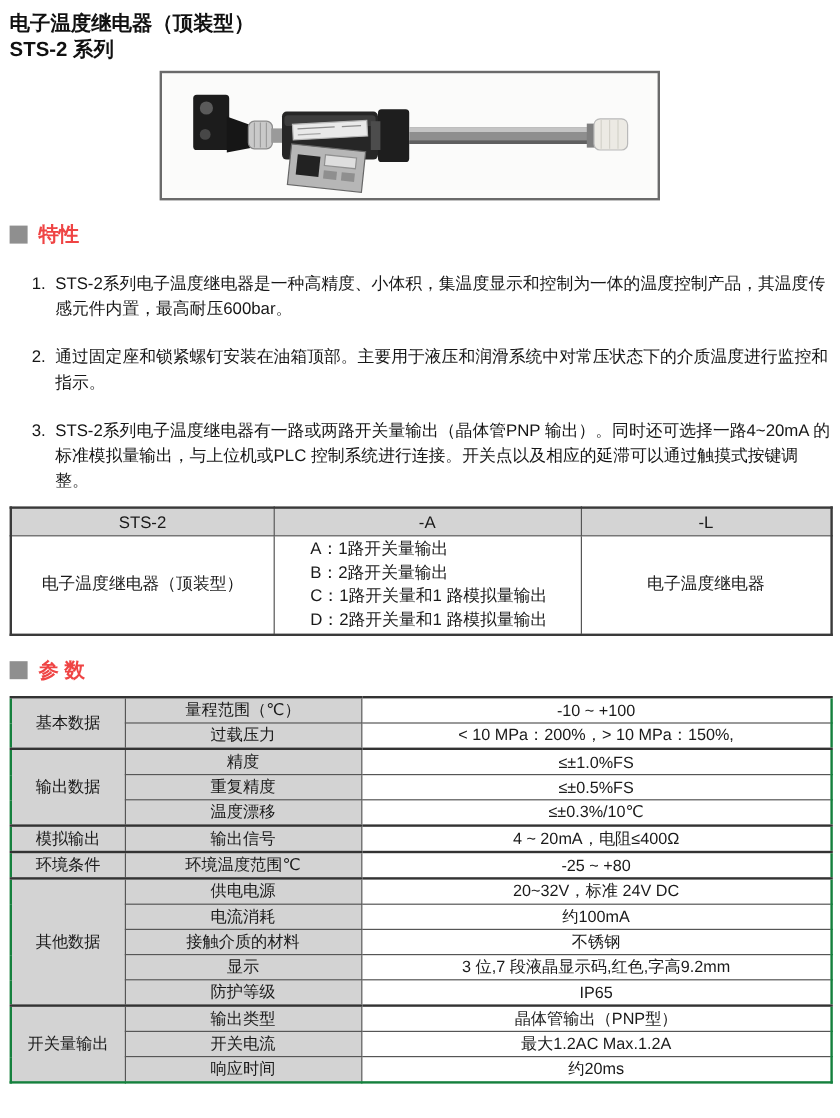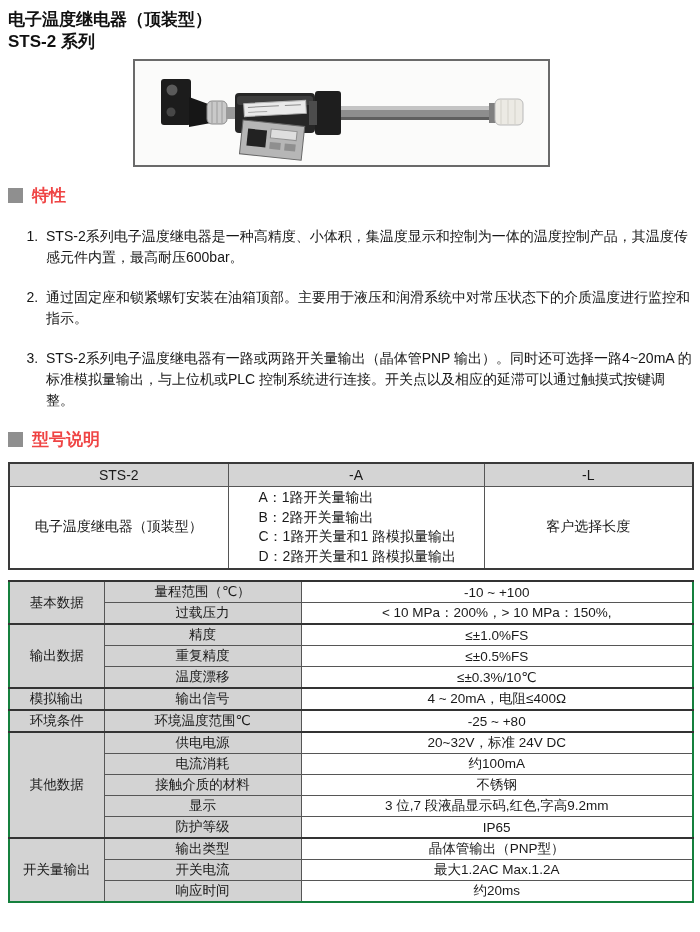--- a/index.html
+++ b/index.html
@@ -138,49 +138,49 @@
   <div class="sec-heading">
     <span class="sec-sq"></span>
     <span class="sec-title">特性</span>
   </div>
   <ol class="features">
     <li>STS-2系列电子温度继电器是一种高精度、小体积，集温度显示和控制为一体的温度控制产品，其温度传感元件内置，最高耐压600bar。</li>
     <li>通过固定座和锁紧螺钉安装在油箱顶部。主要用于液压和润滑系统中对常压状态下的介质温度进行监控和指示。</li>
     <li>STS-2系列电子温度继电器有一路或两路开关量输出（晶体管PNP 输出）。同时还可选择一路4~20mA 的标准模拟量输出，与上位机或PLC 控制系统进行连接。开关点以及相应的延滞可以通过触摸式按键调整。</li>
   </ol>
 
-  <div class="sec-heading">
-    <span class="sec-sq"></span>
-    <span class="sec-title">型号说明</span>
-  </div>
   <table class="model-table">
     <colgroup>
         <col class="c1">
         <col class="c2">
         <col class="c3">
       </colgroup>
     <tbody>
         <tr class="hdr">
       <td>STS-2</td>
       <td>-A</td>
       <td>-L</td>
     </tr>
     <tr class="body">
       <td>电子温度继电器（顶装型）</td>
       <td class="opts">
         <div>A：1路开关量输出</div>
         <div>B：2路开关量输出</div>
         <div>C：1路开关量和1 路模拟量输出</div>
         <div>D：2路开关量和1 路模拟量输出</div>
       </td>
-      <td>客户选择长度</td>
+      <td>电子温度继电器</td>
     </tr>
   </tbody>
     </table>
 
+  <div class="sec-heading">
+    <span class="sec-sq"></span>
+    <span class="sec-title">参 数</span>
+  </div>
   <table class="params-table">
     <colgroup>
         <col class="c1">
         <col class="c2">
         <col class="c3">
       </colgroup>
     <tbody>
         <tr class="gstart">
       <td class="gname" rowspan="2">基本数据</td>
       <td class="plabel">量程范围（℃）</td>

